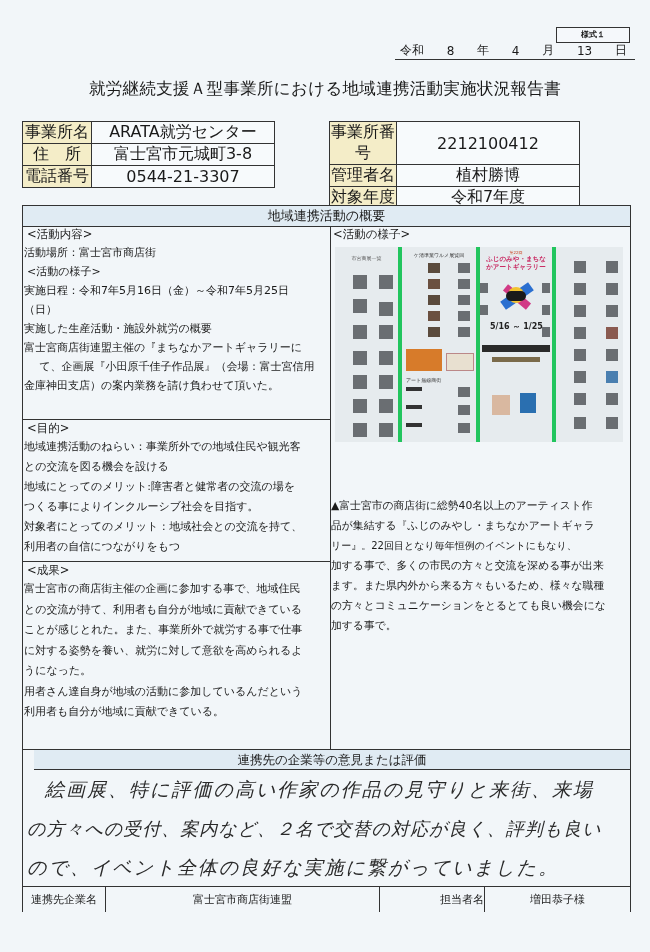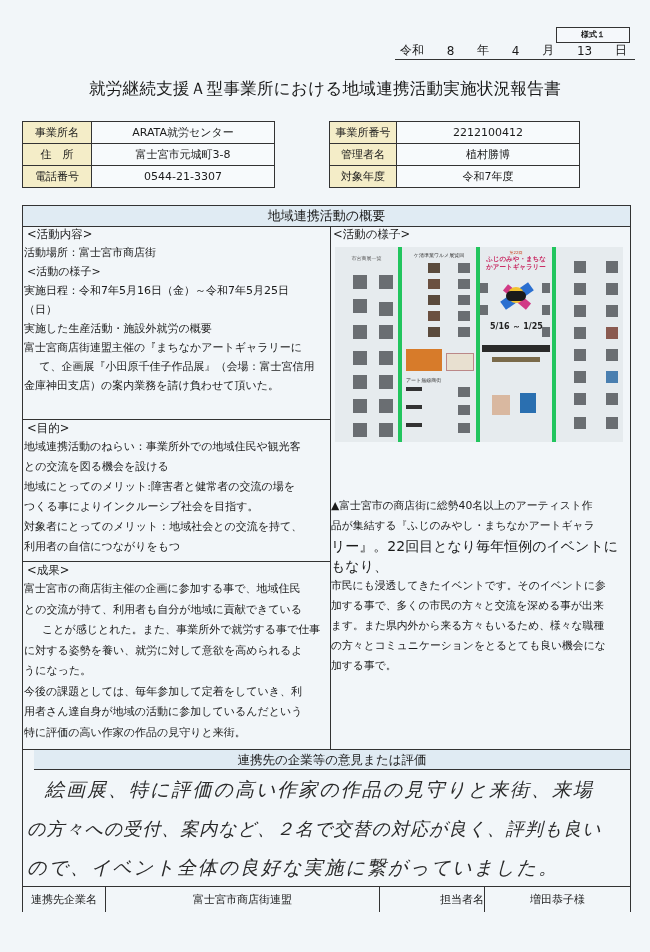--- a/index.html
+++ b/index.html
@@ -19,21 +19,21 @@
   }
   .date-row {
     left:395px; top:42px; width:240px; height:18px;
     border-bottom:1px solid #333;
     font-size:12px; display:flex; justify-content:space-between; align-items:center;
     padding:0 8px 0 5px; box-sizing:border-box;
   }
   .title {
     left:0; width:650px; top:78px; text-align:center; font-size:16.5px; letter-spacing:0.3px;
   }
-  table.info { position:absolute; border-collapse:collapse; font-size:11px; }
+  table.info { position:absolute; border-collapse:collapse; font-size:16px; }
   table.info td { border:1px solid #333; height:21px; padding:0; text-align:center; }
   table.info td.lbl { background:#f4edc8; }
   table.info td.val { background:#f7fafc; }
   .frame { border:1px solid #333; box-sizing:border-box; }
   .band {
     background:#e0ebf3; text-align:center; font-size:13px;
     border-bottom:1px solid #333;
   }
   .txt { font-size:11px; line-height:18.5px; white-space:pre-wrap; }
   .photo {
@@ -120,26 +120,25 @@
     <div class="txt" style="padding-left:1px; line-height:20px;">地域にとってのメリット:障害者と健常者の交流の場を</div>
     <div class="txt" style="padding-left:1px; line-height:20px;">つくる事によりインクルーシブ社会を目指す。</div>
     <div class="txt" style="padding-left:1px; line-height:20px;">対象者にとってのメリット：地域社会との交流を持て、</div>
     <div class="txt" style="padding-left:1px; line-height:20px;">利用者の自信につながりをもつ</div>
   </div>
 
   <div class="abs" style="left:0; top:355px; width:307px; height:188px; border-right:1px solid #333;">
     <div class="txt" style="padding-left:4px; line-height:18px; font-size:11.5px;">&lt;成果&gt;</div>
     <div class="txt" style="padding-left:1px; line-height:20.5px;">富士宮市の商店街主催の企画に参加する事で、地域住民</div>
     <div class="txt" style="padding-left:1px; line-height:20.5px;">との交流が持て、利用者も自分が地域に貢献できている</div>
-    <div class="txt" style="padding-left:1px; line-height:20.5px;margin-left:18px;">ことが感じとれた。また、事業所外で就労する事で仕事</div>
+    <div class="txt" style="padding-left:1px; line-height:20.5px;">ことが感じとれた。また、事業所外で就労する事で仕事</div>
     <div class="txt" style="padding-left:1px; line-height:20.5px;">に対する姿勢を養い、就労に対して意欲を高められるよ</div>
     <div class="txt" style="padding-left:1px; line-height:20.5px;">うになった。</div>
-    <div class="txt" style="padding-left:1px; line-height:20.5px;">今後の課題としては、毎年参加して定着をしていき、利</div>
     <div class="txt" style="padding-left:1px; line-height:20.5px;">用者さん達自身が地域の活動に参加しているんだという</div>
-    <div class="txt" style="padding-left:1px; line-height:20.5px;">特に評価の高い作家の作品の見守りと来街。</div>
+    <div class="txt" style="padding-left:1px; line-height:20.5px;">利用者も自分が地域に貢献できている。</div>
   </div>
 
   <div class="abs" style="left:308px; top:20px; width:299px; height:523px;">
     <div class="txt" style="padding-left:2px; line-height:17px; font-size:11.5px;">&lt;活動の様子&gt;</div>
 
     <div class="abs photo" style="left:4px; top:21px; width:288px; height:195px;">
 
       <div class="col" style="left:0; width:63px;">
         <div style="font-size:5px; color:#555; text-align:center; margin-top:8px;">市宮商展一覧</div>
         <div class="thumb" style="left:18px; top:28px;"></div>
@@ -218,22 +217,21 @@
         <div class="thumb" style="left:18px; top:146px; width:12px; height:12px;"></div>
         <div class="thumb" style="left:50px; top:146px; width:12px; height:12px;"></div>
         <div class="thumb" style="left:18px; top:170px; width:12px; height:12px;"></div>
         <div class="thumb" style="left:50px; top:170px; width:12px; height:12px;"></div>
       </div>
     </div>
 
     <div class="abs" style="left:0; top:270px; width:300px;">
       <div class="txt" style="line-height:20px; font-size:10.8px;">▲富士宮市の商店街に総勢40名以上のアーティスト作</div>
       <div class="txt" style="line-height:20px; font-size:10.8px;">品が集結する『ふじのみやし・まちなかアートギャラ</div>
-      <div class="txt" style="line-height:20px; font-size:14px;">リー』。22回目となり毎年恒例のイベントにもなり、</div>
-      <div class="txt" style="line-height:20px; font-size:10.8px;">市民にも浸透してきたイベントです。そのイベントに参</div>
+      <div class="txt" style="line-height:20px; font-size:10px;">リー』。22回目となり毎年恒例のイベントにもなり、</div>
       <div class="txt" style="line-height:20px; font-size:10.8px;">加する事で、多くの市民の方々と交流を深める事が出来</div>
       <div class="txt" style="line-height:20px; font-size:10.8px;">ます。また県内外から来る方々もいるため、様々な職種</div>
       <div class="txt" style="line-height:20px; font-size:10.8px;">の方々とコミュニケーションをとるとても良い機会にな</div>
       <div class="txt" style="line-height:20px; font-size:10.8px;">加する事で。</div>
     </div>
   </div>
 </div>
 
 <div class="abs frame" style="left:22px; top:749px; width:609px; height:163px;">
   <div class="band" style="height:19px; line-height:19px; font-size:12.5px;margin-left:11px;">連携先の企業等の意見または評価</div>

